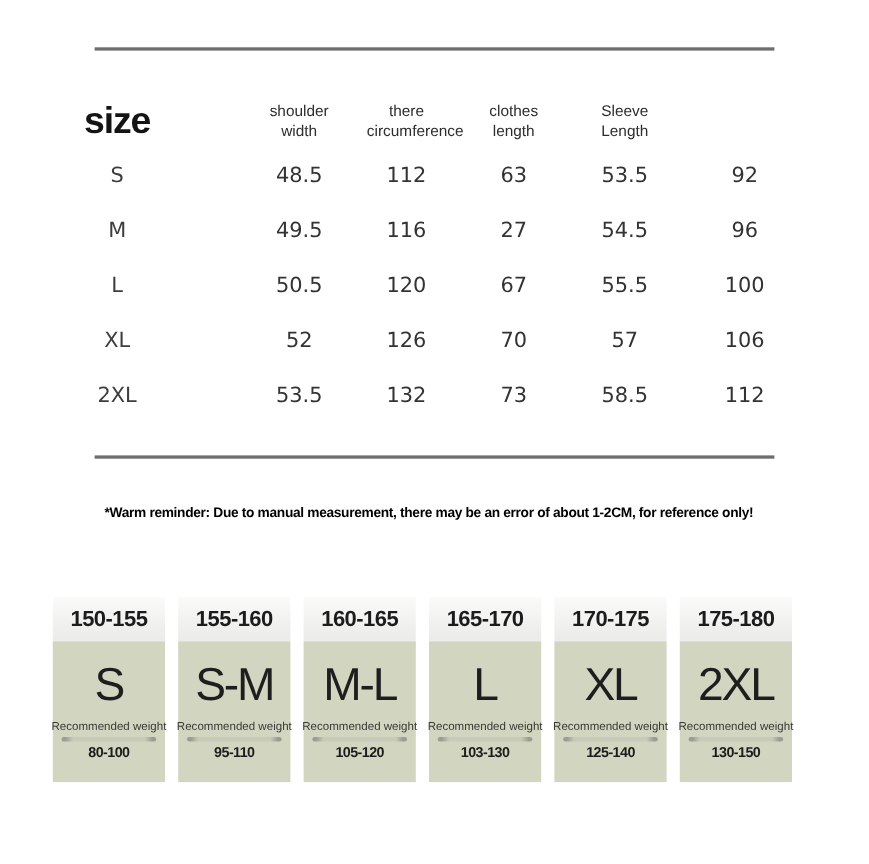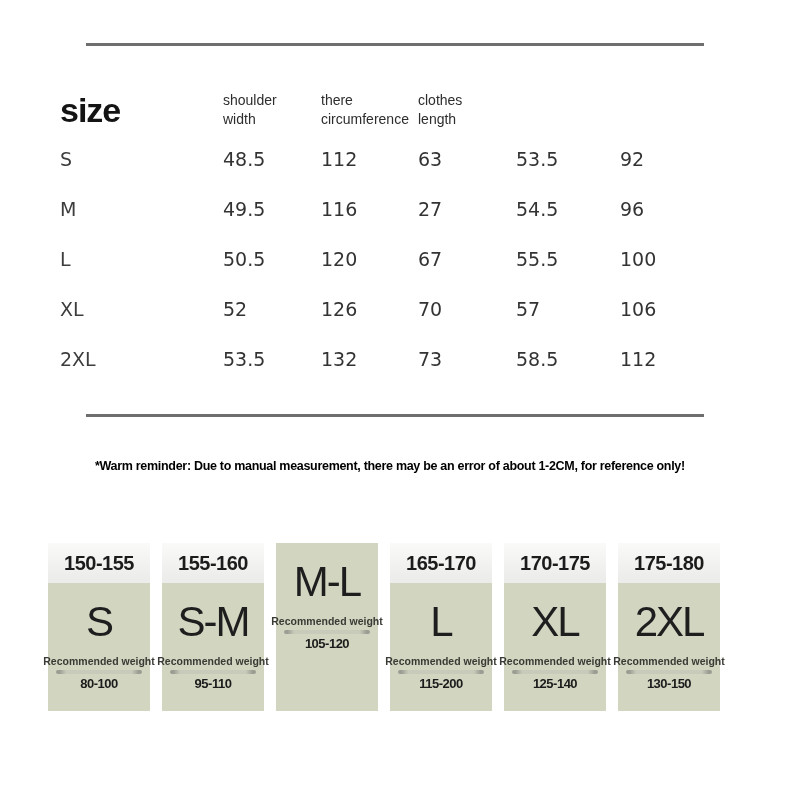--- a/index.html
+++ b/index.html
@@ -25,21 +25,21 @@
 
   
   .trow {
     position: absolute;
     left: 60px;
     width: 674px;
     display: grid;
     grid-template-columns: 129px 132px 97px 98px 104px 114px;
     align-items: center;
   }
-  .trow > div { }
+  .trow > div { text-align: center; }
   .c0 { padding-right: 36px; }
   .c1 { padding-left: 34px; }
 
   .header-row { top: 82px; height: 56px; }
   .h-big {
     font-size: 34px;
     font-weight: 700;
     letter-spacing: -1px;
     color: #141414;
   }
@@ -122,21 +122,21 @@
     justify-content: center;
     font-size: 42px;
     font-weight: 400;
     letter-spacing: -2px;
     color: #1e1e1e;
     white-space: nowrap;
   }
   .card-label {
     margin-top: 2px;
     font-size: 10.5px;
-    font-weight: 700;
+    font-weight: 400;
     color: #3a3a35;
     white-space: nowrap;
   }
   .card-divider {
     width: 86px;
     height: 4px;
     margin: 3px 0 2px;
     border-radius: 2px;
     background: linear-gradient(90deg,
       rgba(110,110,110,0.55) 0 4%,
@@ -156,20 +156,21 @@
 
 <div class="page">
 
   <div class="rule rule-top"></div>
 
   <div class="trow header-row">
     <div class="c0 h-big">size</div>
     <div class="c1 h-small"><span>shoulder width</span></div>
     <div class="h-small"><span>there circumference</span></div>
     <div class="h-small"><span>clothes length</span></div>
+    <div class="h-small"><span>Sleeve Length</span></div>
   </div>
 
   <div class="trow data-row row-0">
     <div class="c0 size-label">S</div>
     <div class="c1">48.5</div>
     <div>112</div>
     <div>63</div>
     <div>53.5</div>
     <div>92</div>
   </div>
@@ -230,35 +231,36 @@
       <div class="card-header">155-160</div>
       <div class="card-body">
         <div class="card-size">S-M</div>
         <div class="card-label">Recommended weight</div>
         <div class="card-divider"></div>
         <div class="card-weight">95-110</div>
       </div>
     </div>
 
     <div class="card">
+      <div class="card-header">160-165</div>
       <div class="card-body">
         <div class="card-size">M-L</div>
         <div class="card-label">Recommended weight</div>
         <div class="card-divider"></div>
         <div class="card-weight">105-120</div>
       </div>
     </div>
 
     <div class="card">
       <div class="card-header">165-170</div>
       <div class="card-body">
         <div class="card-size">L</div>
         <div class="card-label">Recommended weight</div>
         <div class="card-divider"></div>
-        <div class="card-weight">115-200</div>
+        <div class="card-weight">103-130</div>
       </div>
     </div>
 
     <div class="card">
       <div class="card-header">170-175</div>
       <div class="card-body">
         <div class="card-size">XL</div>
         <div class="card-label">Recommended weight</div>
         <div class="card-divider"></div>
         <div class="card-weight">125-140</div>

